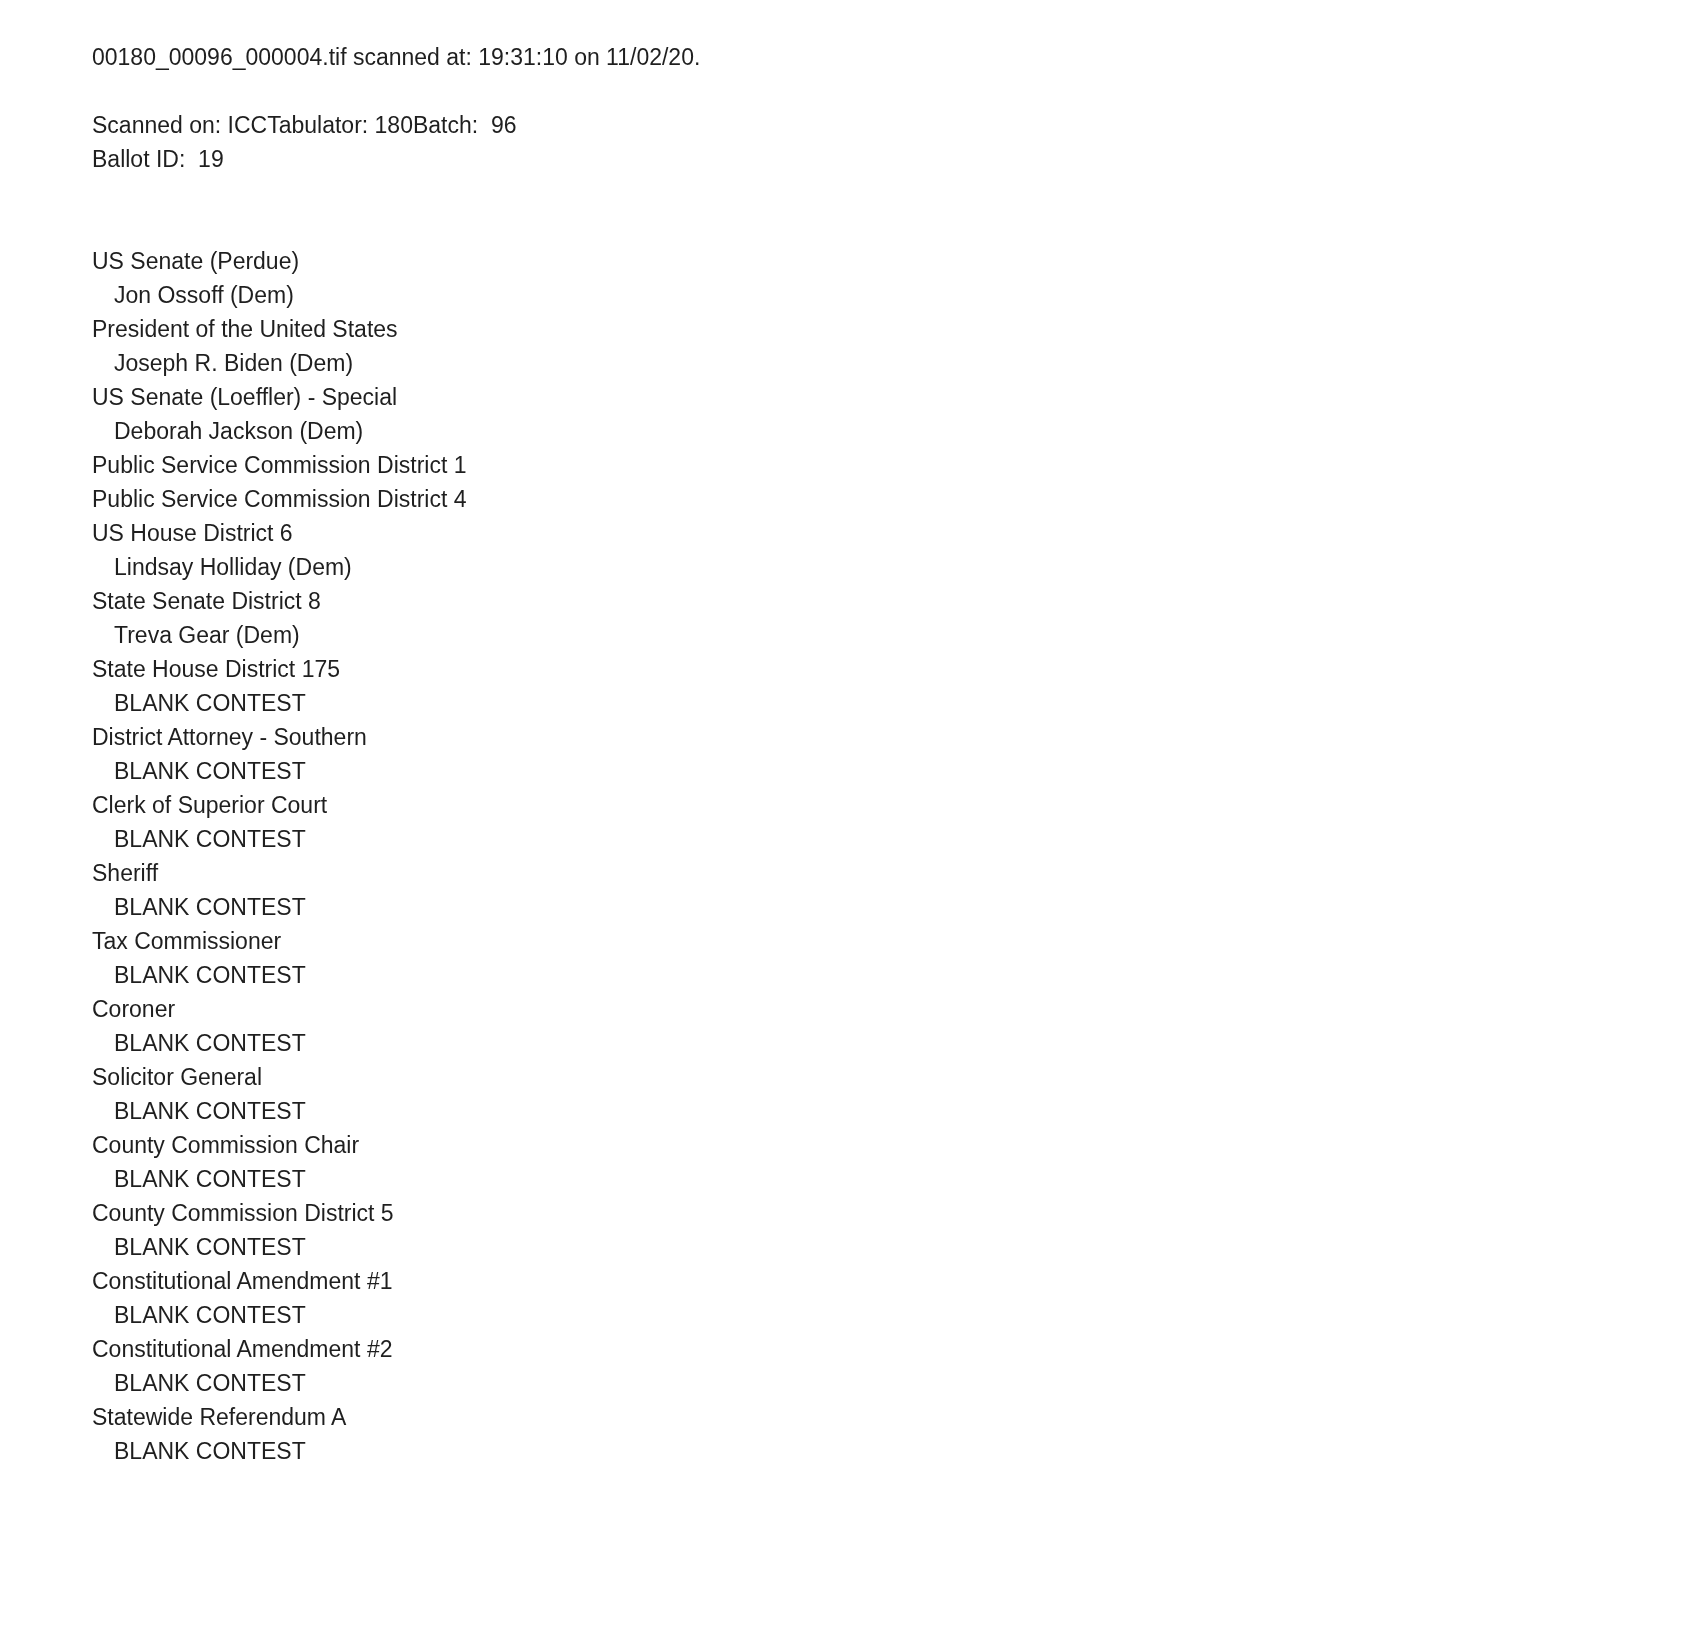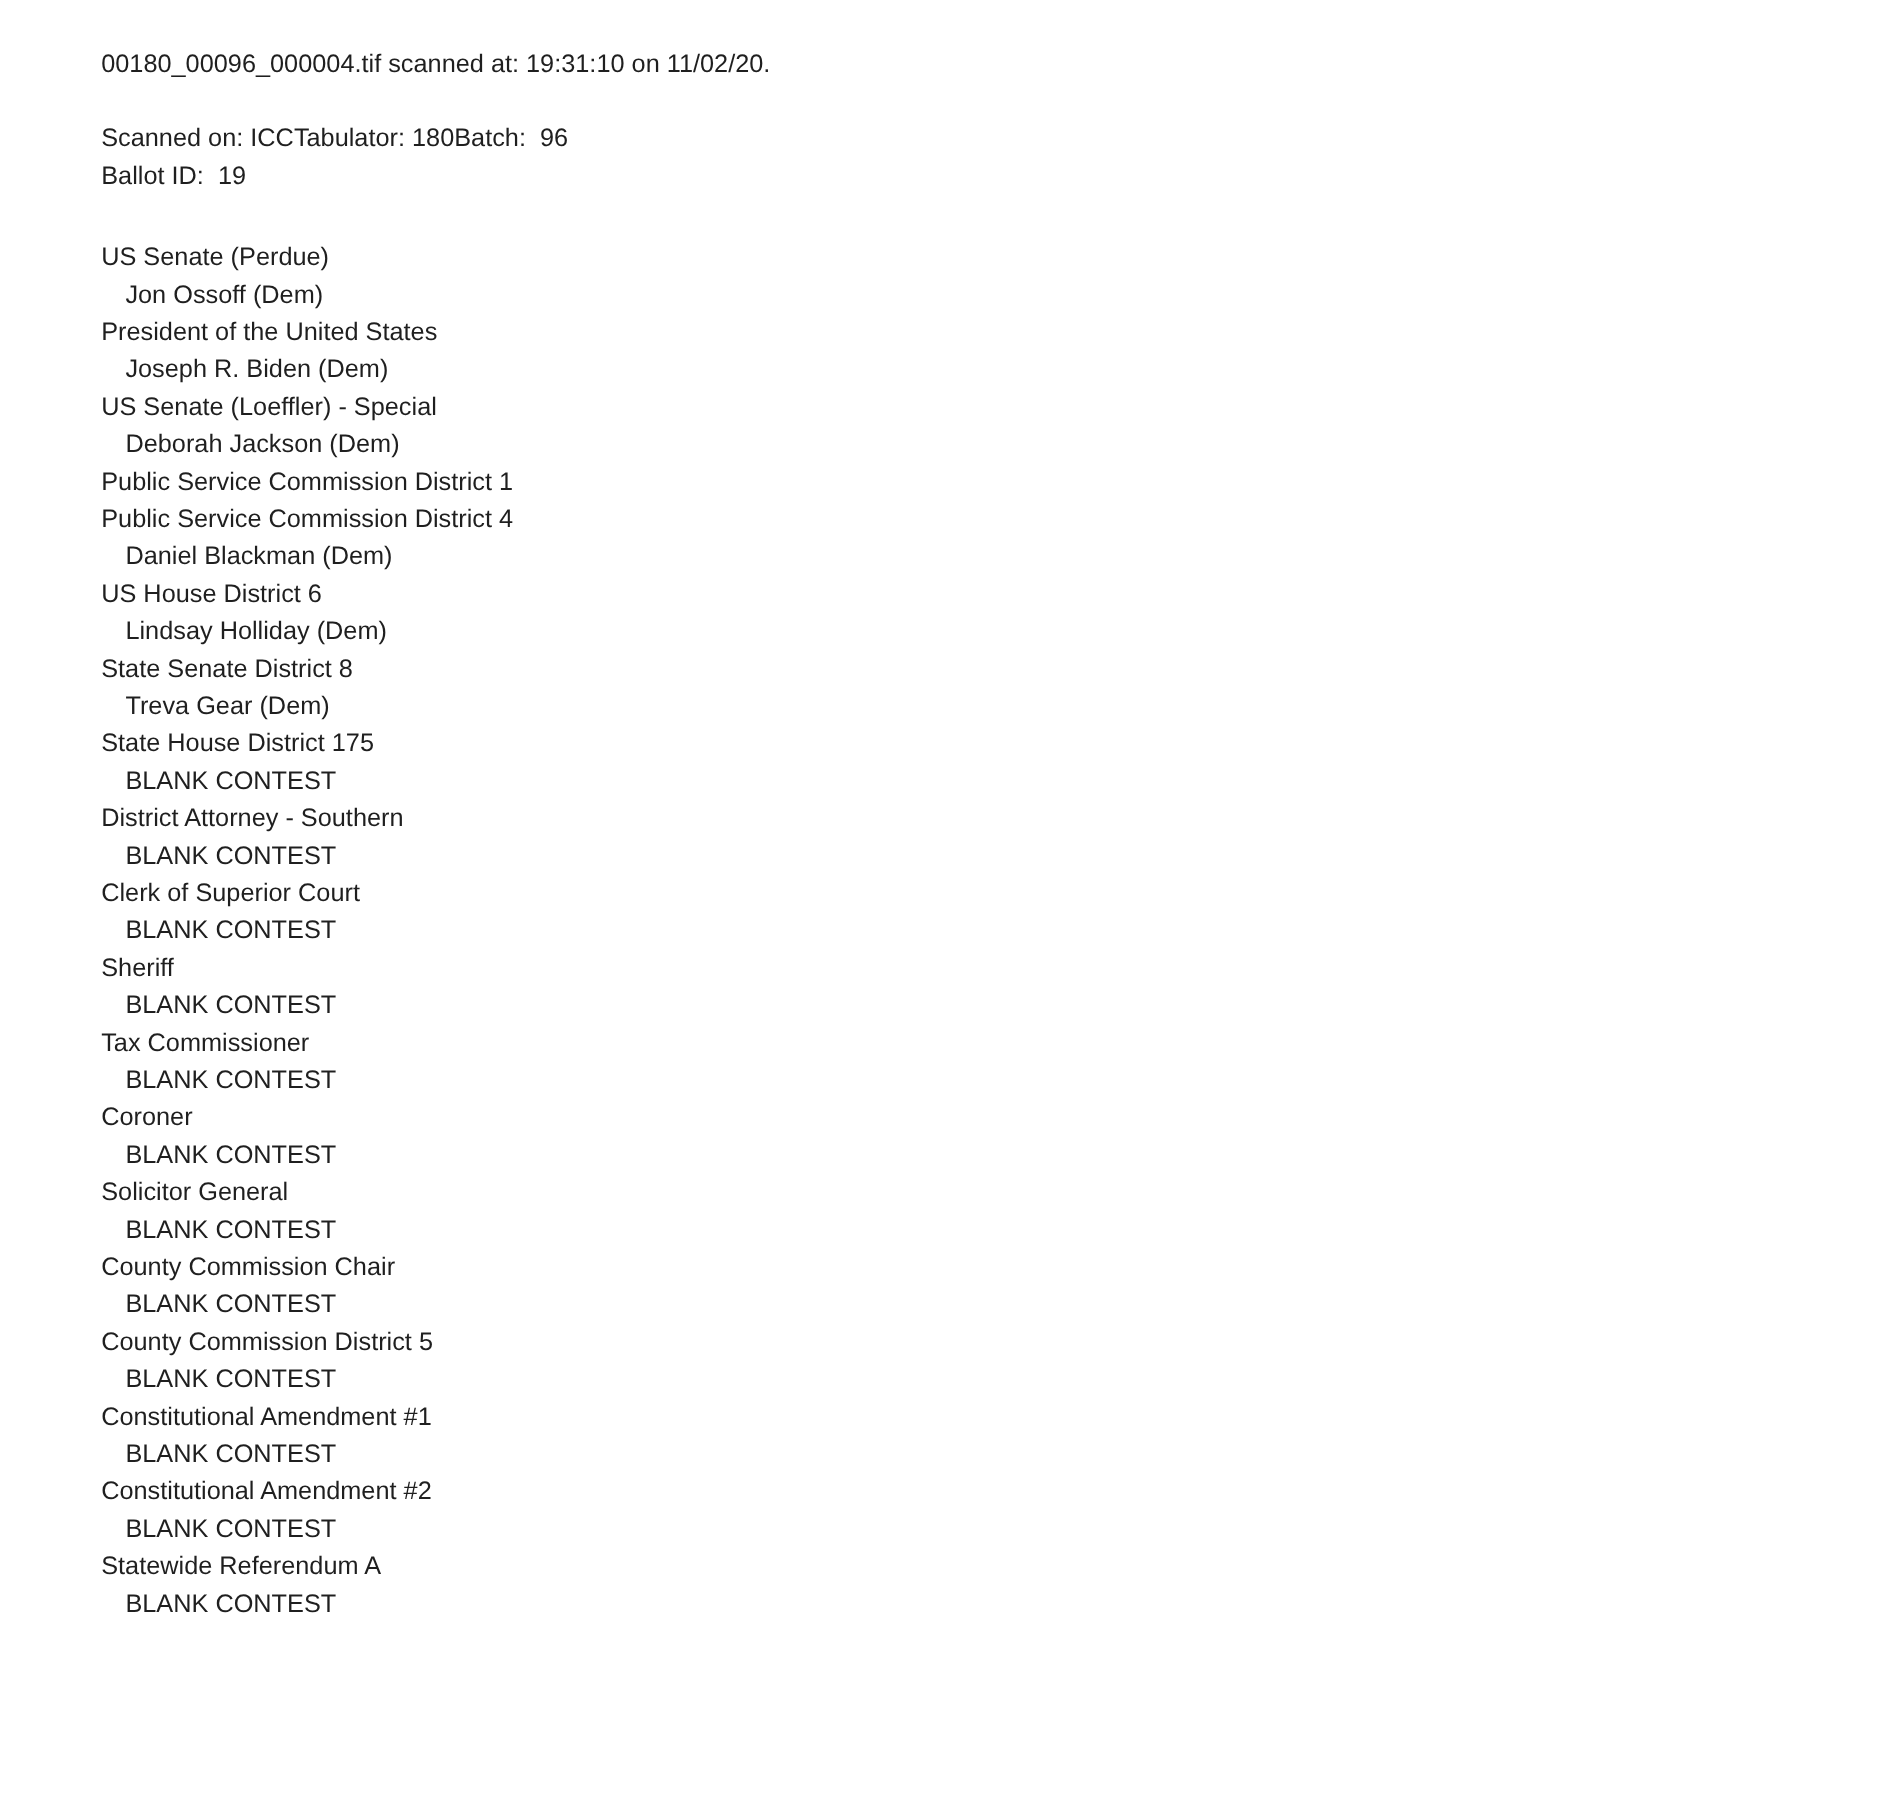--- a/index.html
+++ b/index.html
@@ -26,21 +26,21 @@
     line-height: 34px;
     white-space: pre;
   }
   .scan-line {
     margin-bottom: 34px; 
   }
   .scan-info-row {
     display: flex;
   }
   .ballot-id-row {
-    margin-bottom: 40px; 
+    margin-bottom: 68px; 
   }
   .contest-name {
     font-size: 23px;
     line-height: 34px;
     white-space: pre;
   }
   .contest-vote {
     font-size: 23px;
     line-height: 34px;
     padding-left: 22px;
@@ -77,21 +77,20 @@
     <div class="contest-name">US Senate (Loeffler) - Special</div>
     <div class="contest-vote">Deborah Jackson (Dem)</div>
   </div>
 
   <div>
     <div class="contest-name">Public Service Commission District 1</div>
   </div>
 
   <div>
     <div class="contest-name">Public Service Commission District 4</div>
-    <div class="contest-vote">Daniel Blackman (Dem)</div>
   </div>
 
   <div>
     <div class="contest-name">US House District 6</div>
     <div class="contest-vote">Lindsay Holliday (Dem)</div>
   </div>
 
   <div>
     <div class="contest-name">State Senate District 8</div>
     <div class="contest-vote">Treva Gear (Dem)</div>

